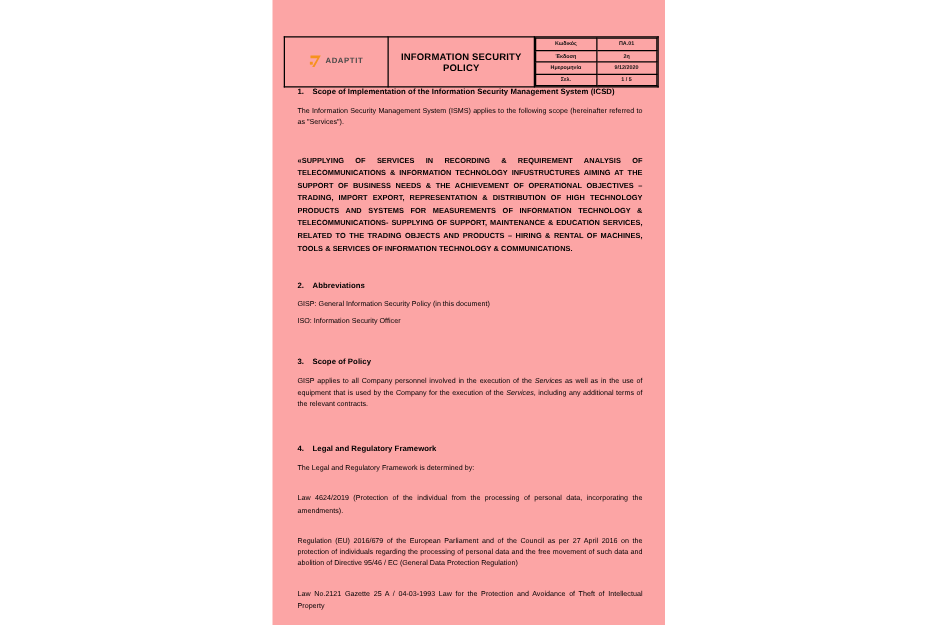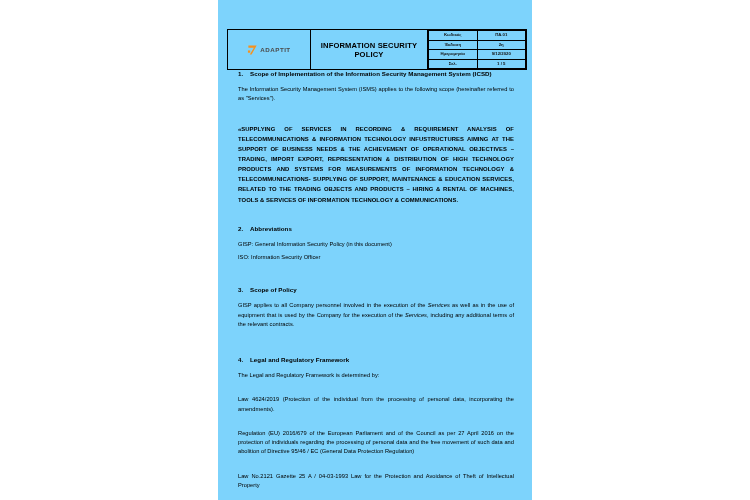--- a/index.html
+++ b/index.html
@@ -14,21 +14,21 @@
     font-family: "Liberation Sans", sans-serif;
     color: #000000;
   }
 
   .page {
     position: absolute;
     left: 218px;
     top: 0;
     width: 314px;
     height: 500px;
-    background: #7dd3fc;
+    background: #fca5a5;
     box-sizing: border-box;
     padding: 0;
   }
 
   
   .header-table {
     position: absolute;
     left: 9px;
     top: 29px;
     width: 296px;

